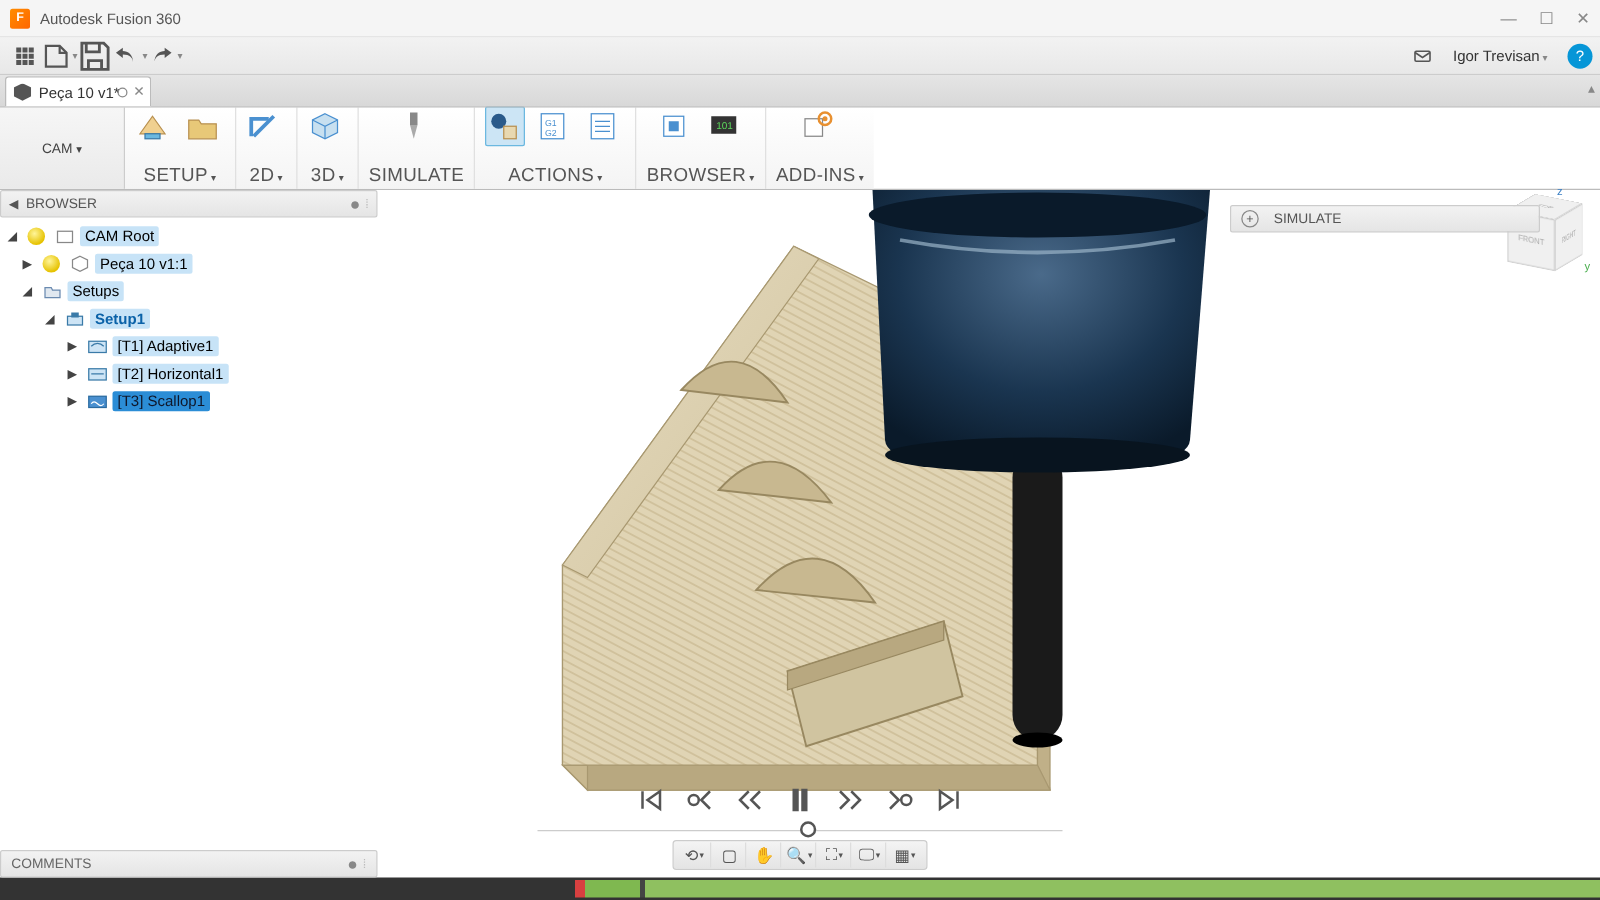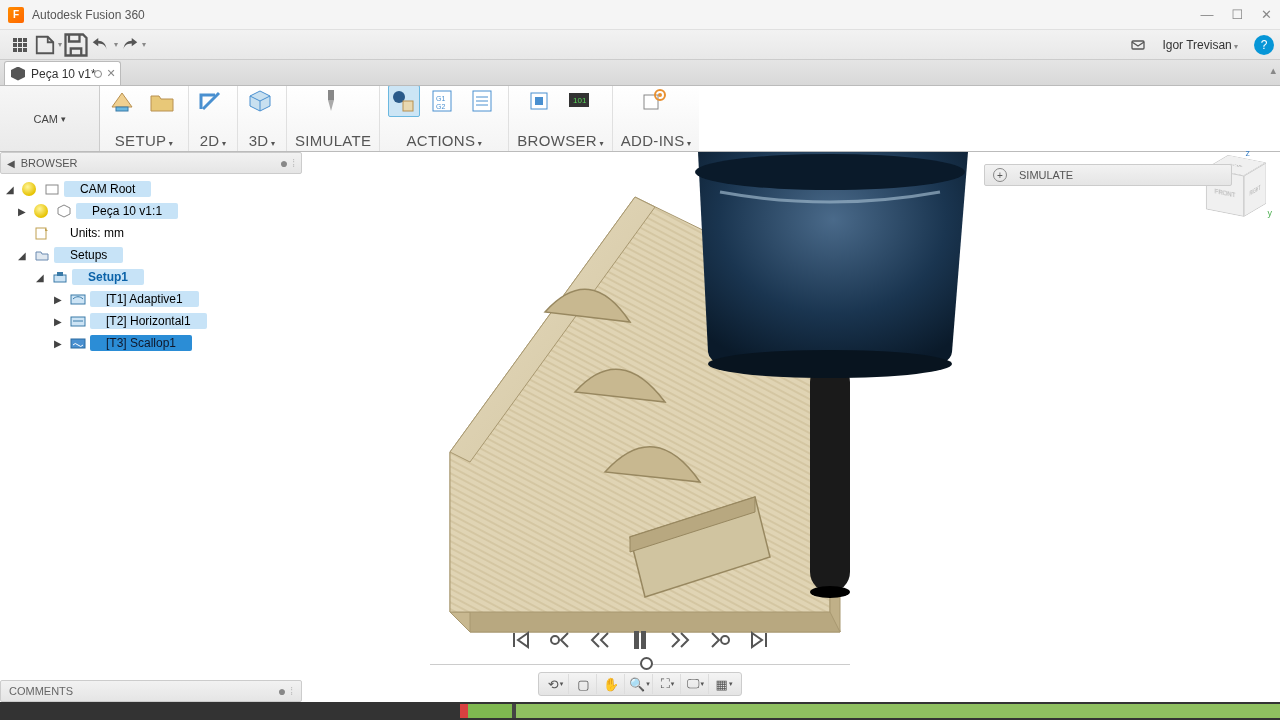--- a/index.html
+++ b/index.html
@@ -53,21 +53,21 @@
 .browser .hdr { height: 22px; background: linear-gradient(#f2f2f2,#e5e5e5); border: 1px solid #ccc; border-radius: 2px; display: flex; align-items: center; padding: 0 6px; font-size: 11px; color: #555; }
 .browser .hdr .arrow { margin-right: 6px; font-size: 10px; }
 .browser .hdr .dot { margin-left: auto; font-size: 14px; color: #888; margin-right: 4px; }
 .browser .hdr .grip { color: #bbb; font-size: 10px; }
 .browser .tree { padding: 4px 0; font-size: 12px; }
 .browser .node { display: flex; align-items: center; height: 22px; padding-left: 6px; }
 .browser .node .tw { width: 12px; font-size: 10px; color: #444; }
 .browser .node .bulb { width: 14px; height: 14px; border-radius: 50%; background: radial-gradient(circle at 40% 35%, #fff59a, #e6c200 70%); margin: 0 4px; }
 .browser .node .ico { width: 16px; height: 16px; margin: 0 4px; display: flex; align-items: center; justify-content: center; }
 .browser .node .ico svg { width: 16px; height: 16px; }
-.browser .node .txt { padding: 1px 16px; border-radius: 2px; }
+.browser .node .txt { padding: 1px 4px; border-radius: 2px; }
 .browser .node .txt.selblue { background: #c7e3f7; }
 .browser .node .txt.selstrong { background: #2b8dd6; color: #0f172a; }
 .browser .node.bold .txt { font-weight: bold; color: #0b62a8; }
 .browser .sub1 { padding-left: 18px; }
 .browser .sub2 { padding-left: 36px; }
 .browser .sub3 { padding-left: 54px; }
 
 
 .simulate { position: absolute; right: 48px; top: 12px; width: 248px; height: 22px; background: linear-gradient(#f2f2f2,#e5e5e5); border: 1px solid #ccc; border-radius: 2px; display: flex; align-items: center; padding: 0 8px; font-size: 11px; color: #555; z-index: 10; }
 .simulate .plus { width: 14px; height: 14px; border: 1px solid #888; border-radius: 50%; display: flex; align-items: center; justify-content: center; font-size: 10px; margin-right: 12px; color: #555; }
@@ -318,30 +318,20 @@
       </div>
       <div class="node sub1">
         <span class="tw">▶</span>
           <span class="bulb"></span>
         <span class="ico">
             <svg viewBox="0 0 16 16">
               <path d="M8 2l6 3v6l-6 3-6-3V5z" fill="#fff" stroke="#888"></path>
             </svg>
           </span>
         <span class="txt selblue">Peça 10 v1:1</span>
-      </div>
-      <div class="node sub1">
-        <span class="tw"></span>
-        <span class="ico">
-            <svg viewBox="0 0 16 16">
-              <rect x="2" y="3" width="10" height="11" fill="#fff" stroke="#c0a050"></rect>
-              <path d="M11 3l3 3h-3z" fill="#c0a050"></path>
-            </svg>
-          </span>
-        <span class="txt">Units: mm</span>
       </div>
       <div class="node sub1">
         <span class="tw">◢</span>
         <span class="ico">
             <svg viewBox="0 0 16 16">
               <path d="M2 5h5l1 2h6v6H2z" fill="#e0e8f0" stroke="#6a8ab0"></path>
             </svg>
           </span>
         <span class="txt selblue">Setups</span>
       </div>

